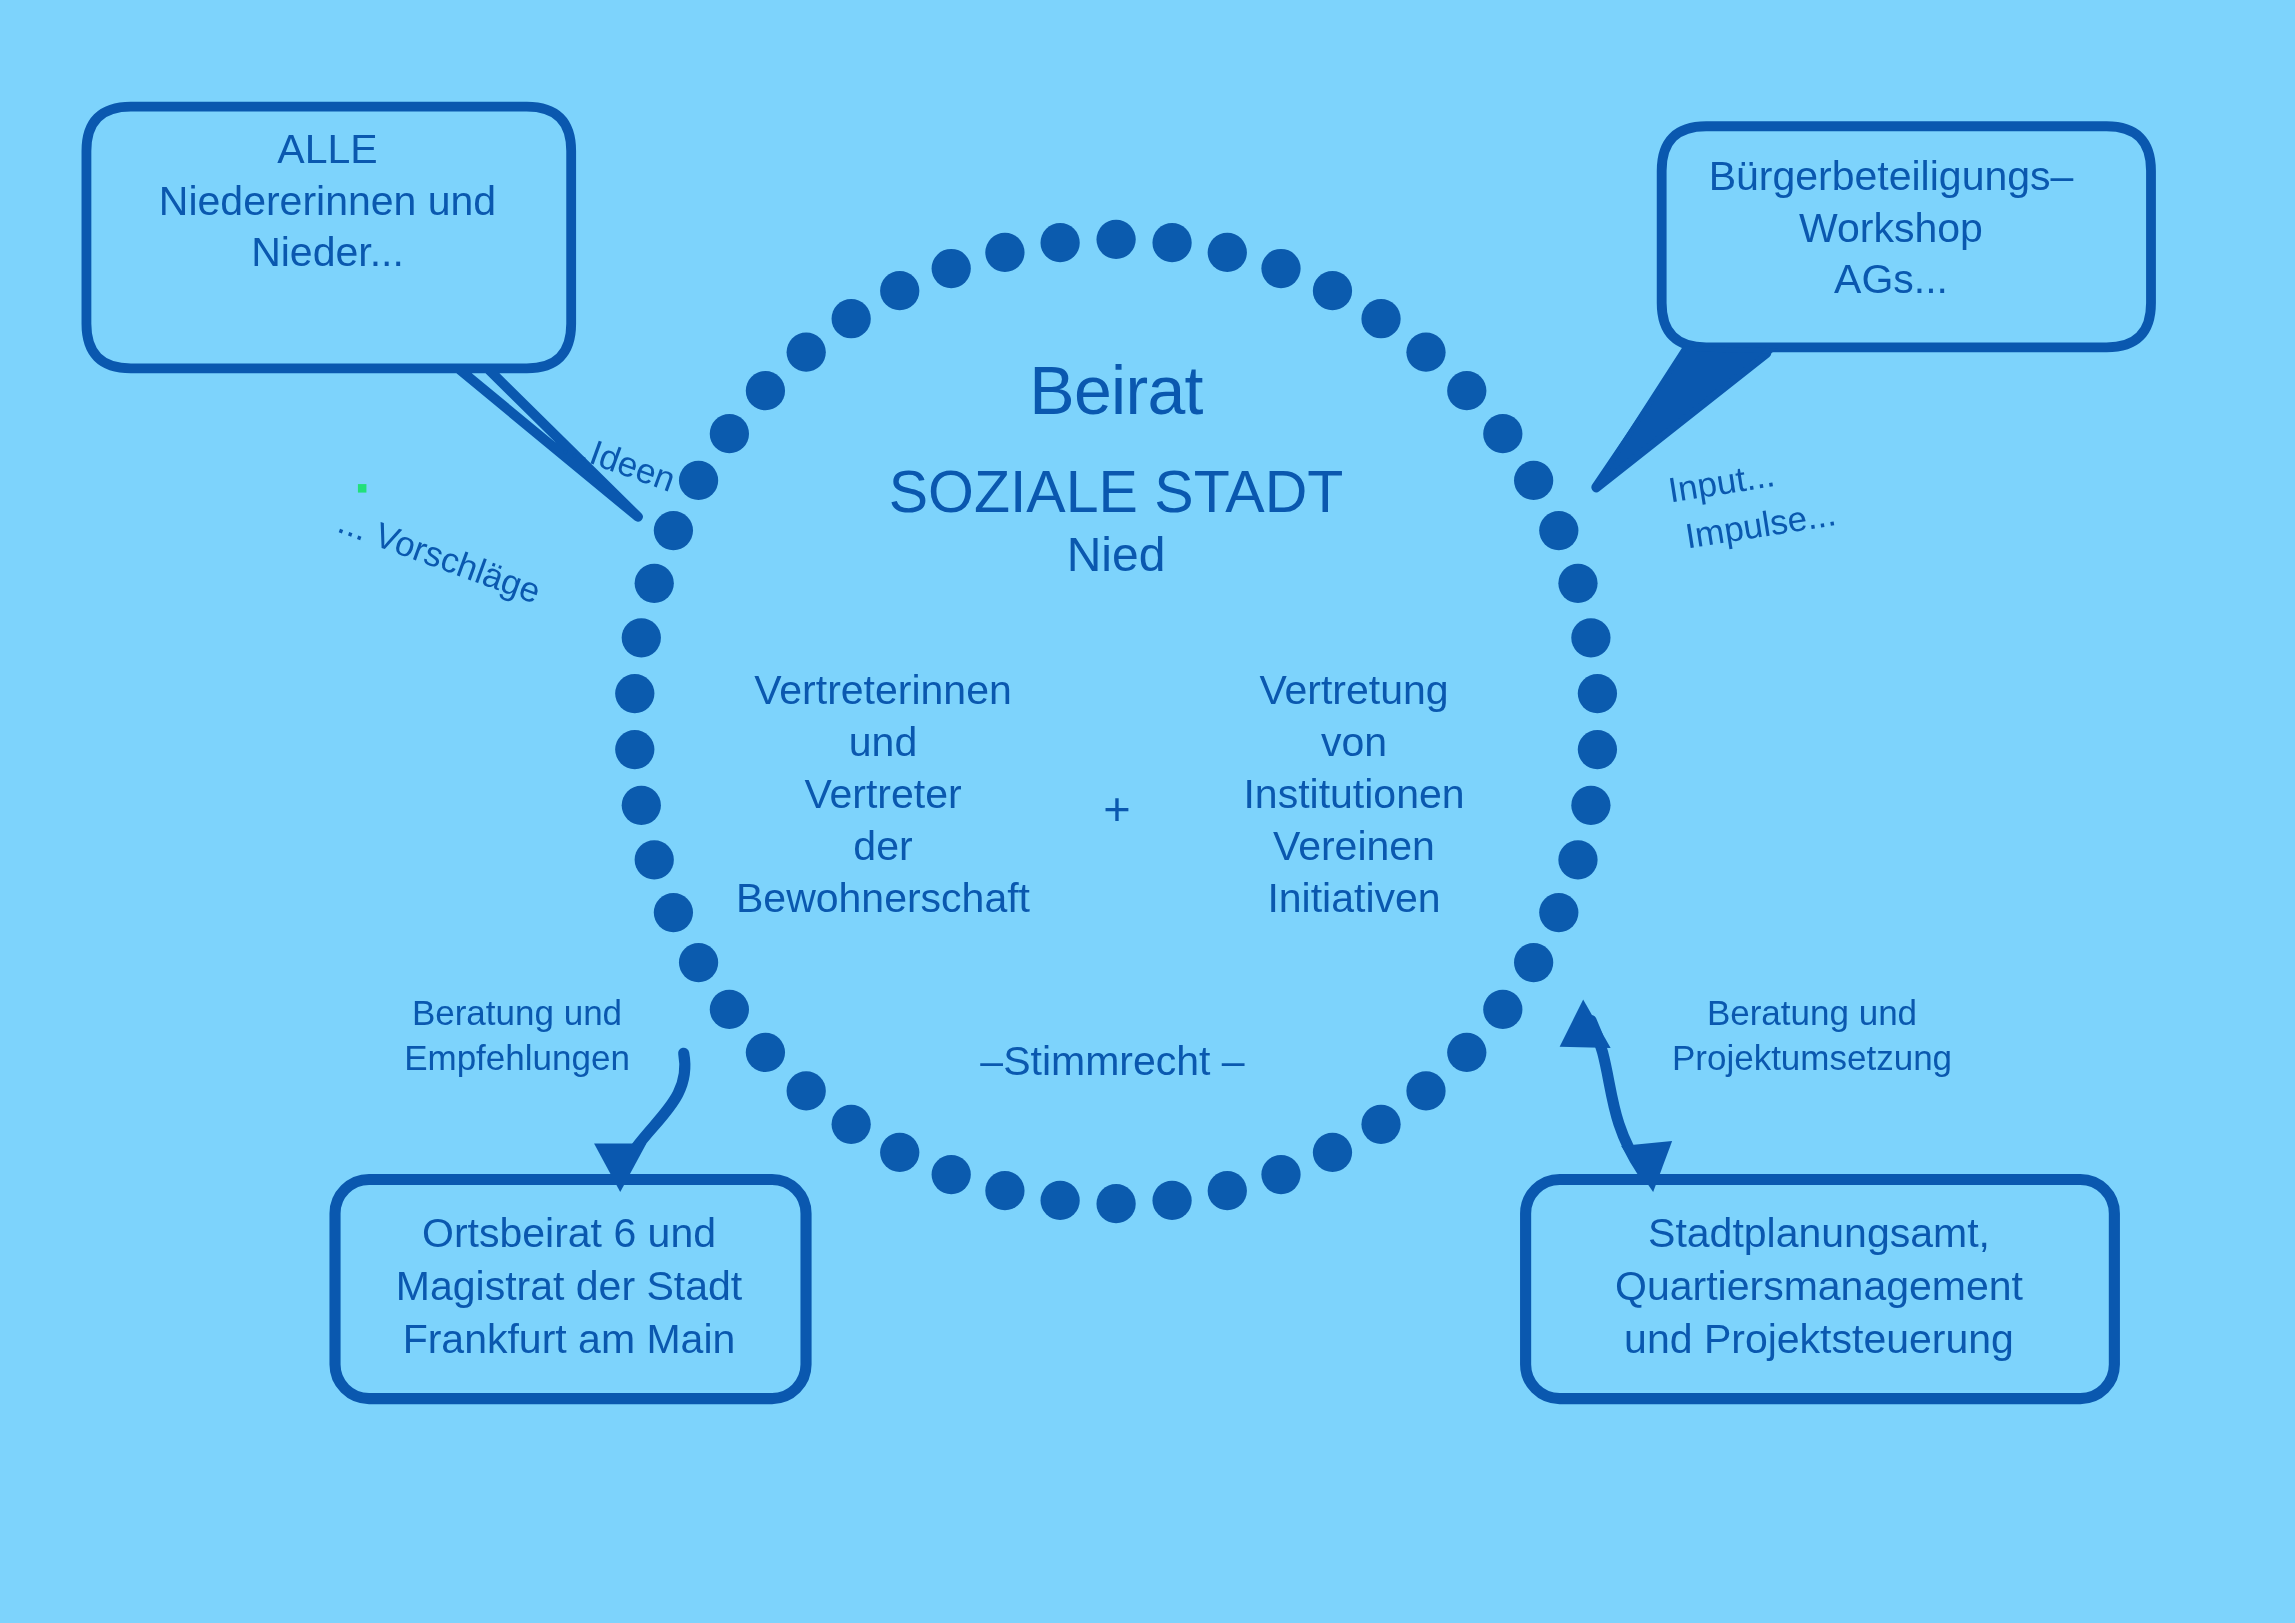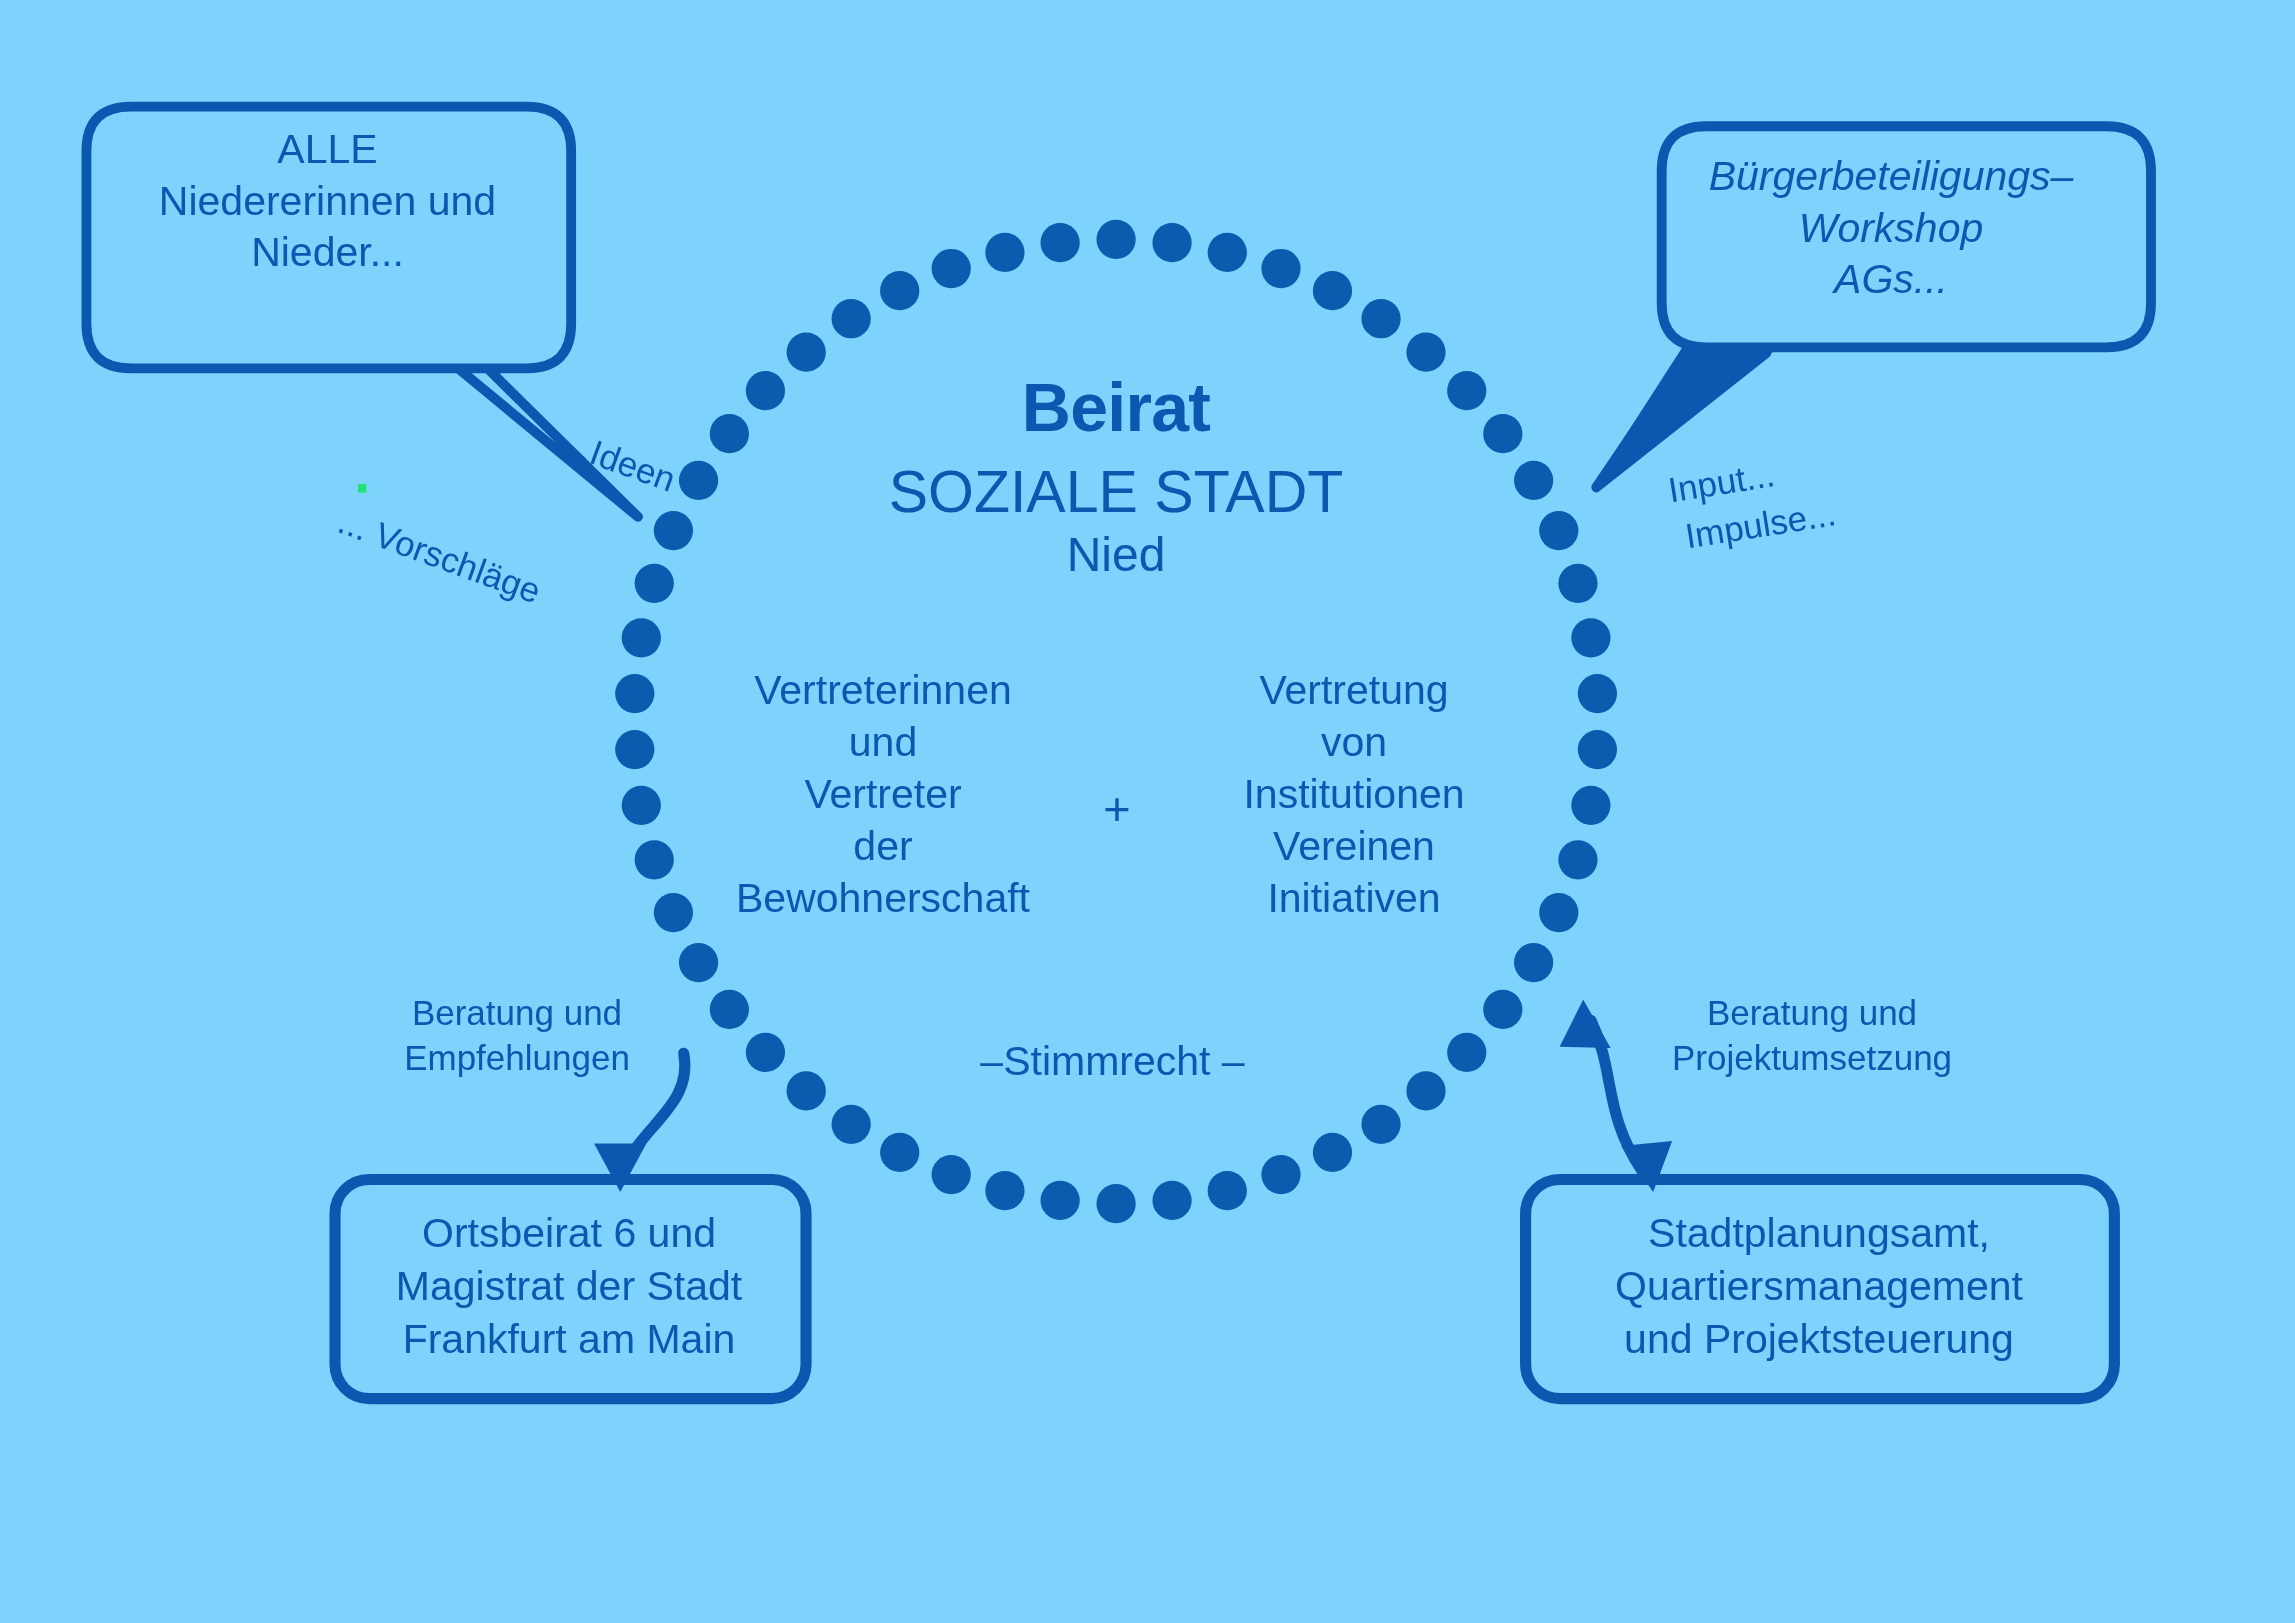--- a/index.html
+++ b/index.html
@@ -33,26 +33,26 @@
     white-space: pre-line;
     user-select: none;
   }
 
   
   .bubble-text {
     font-size: 41px;
     line-height: 1.26;
   }
   #bubble-tl-text { left: 92px;  top: 124px;  width: 471px; }
-  #bubble-tr-text { left: 1652px; top: 151px;  width: 478px; font-style: italic; }
+  #bubble-tr-text { left: 1652px; top: 151px;  width: 478px; }
 
   
   #center-title {
-    left: 789px; top: 367px; width: 654px;
-    font-size: 68px; font-weight: bold; letter-spacing: -0.7px;
+    left: 789px; top: 350px; width: 654px;
+    font-size: 68px; font-weight: normal; letter-spacing: -0.7px;
   }
   #center-sub1 {
     left: 789px; top: 458px; width: 654px;
     font-size: 59px;
   }
   #center-sub2 {
     left: 789px; top: 527px; width: 654px;
     font-size: 48px;
   }
   #col-left {

